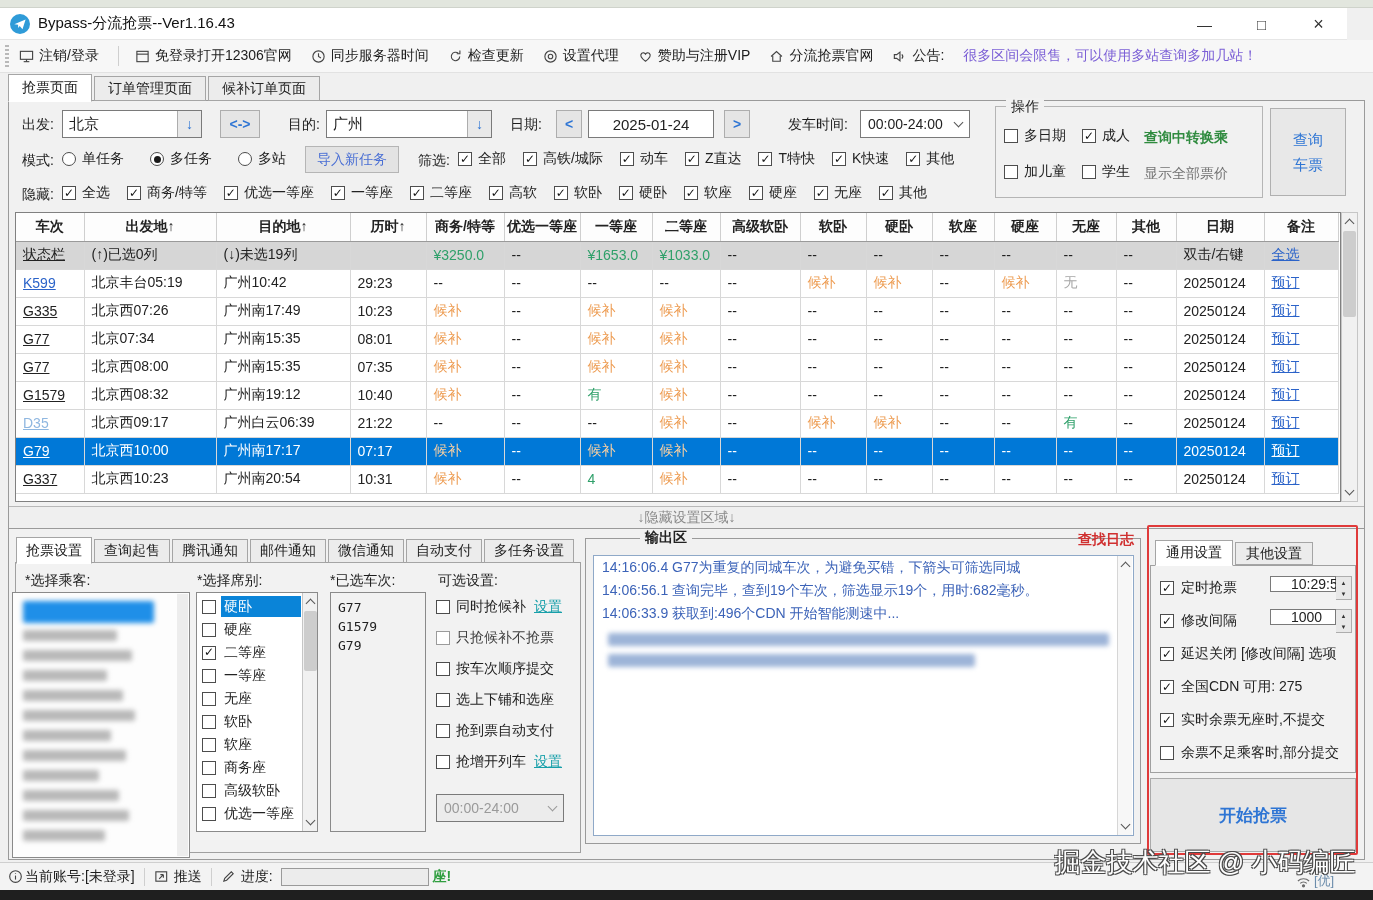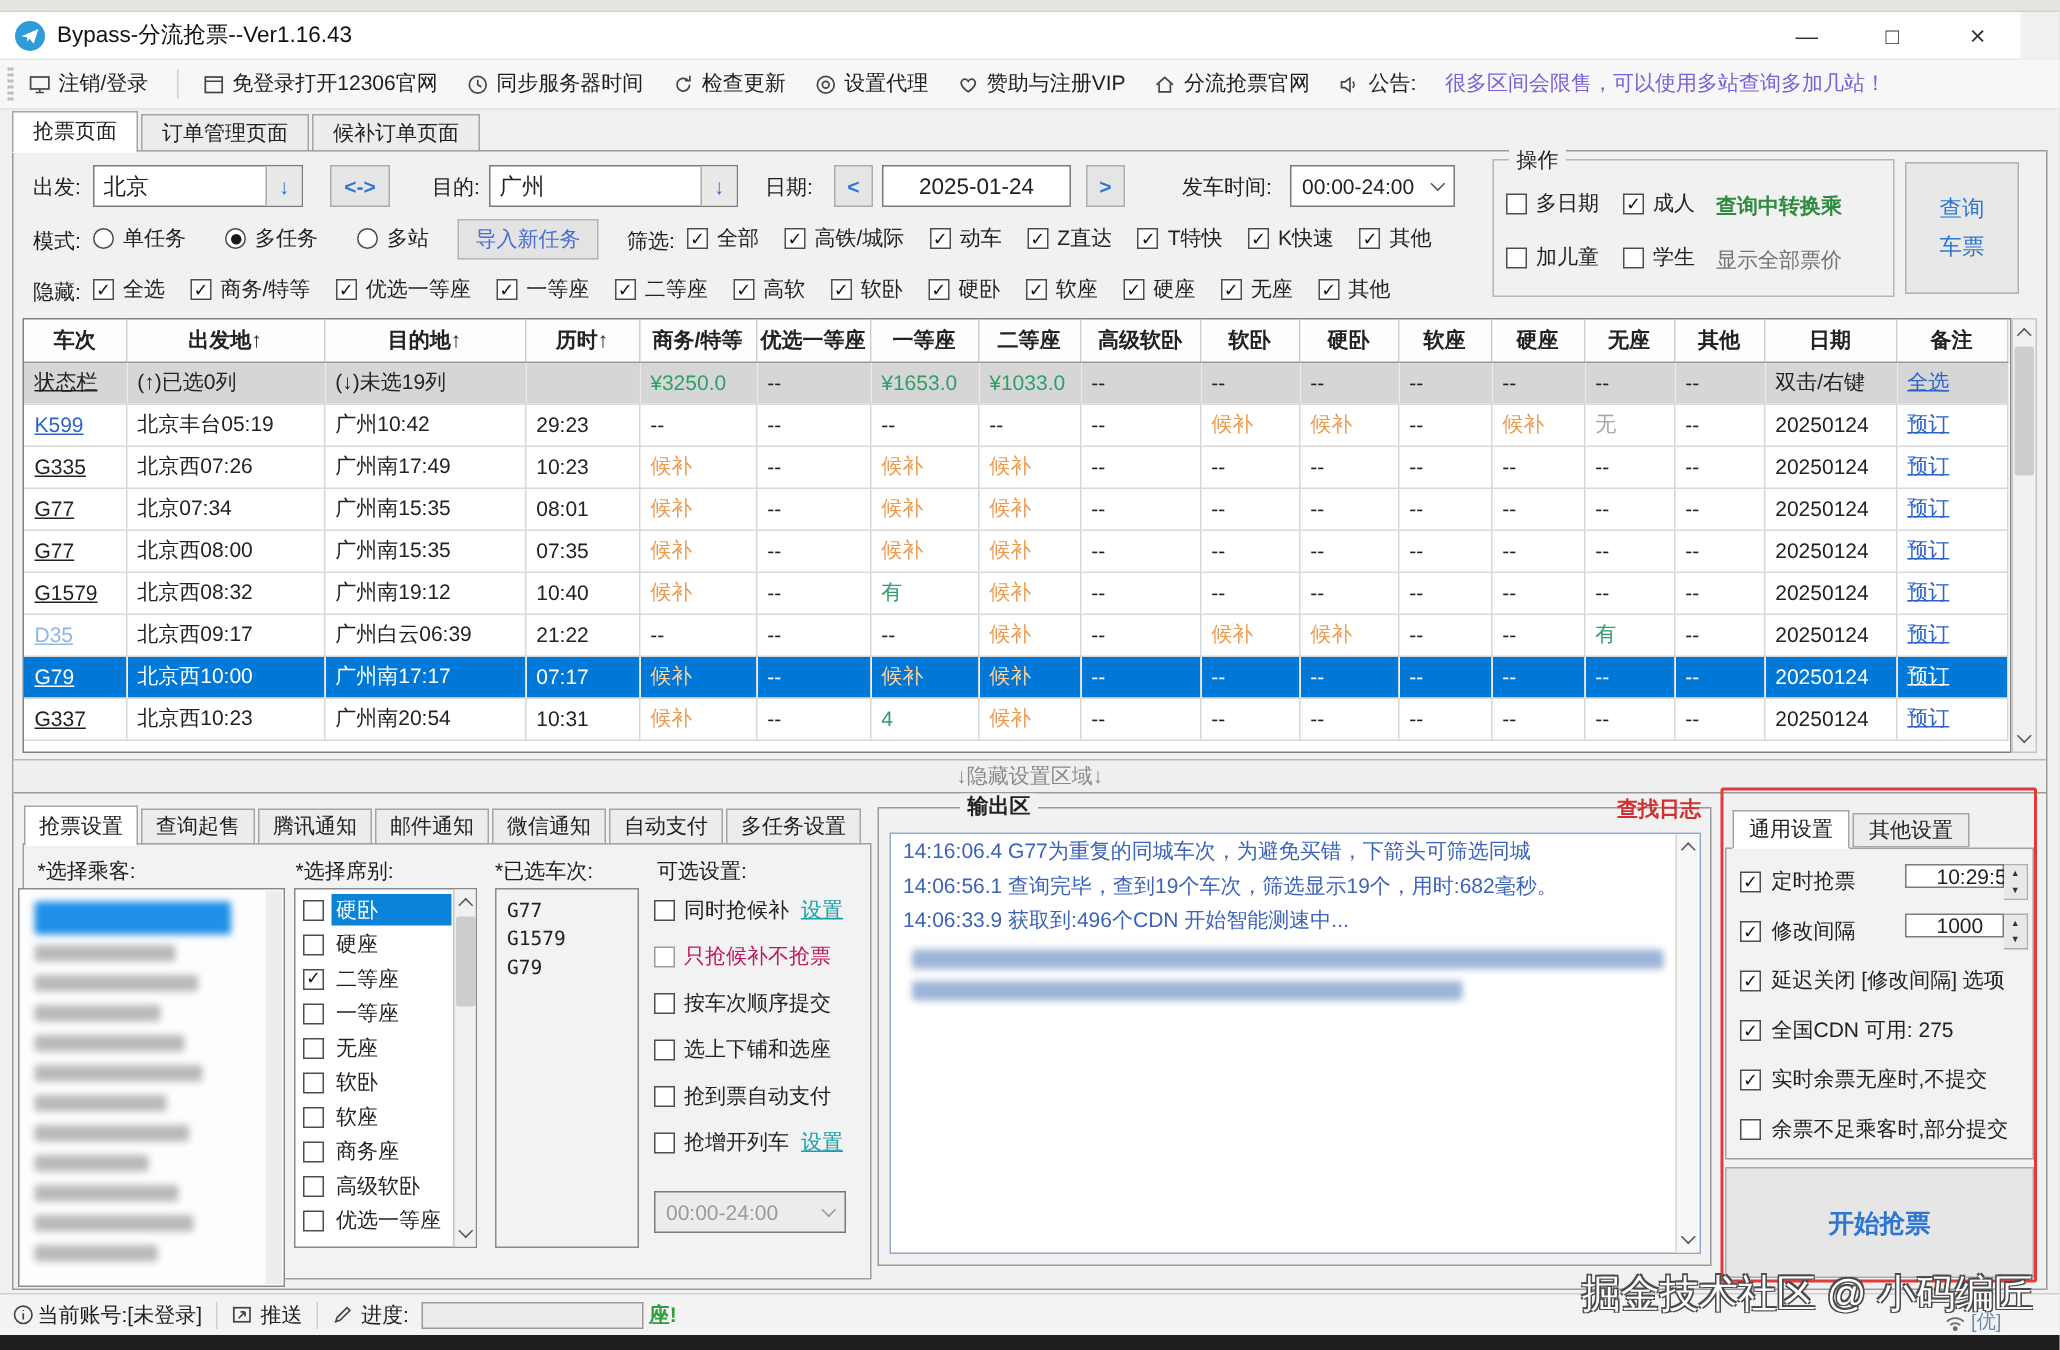--- a/index.html
+++ b/index.html
@@ -42,21 +42,21 @@
   .chev { width:7px; height:7px; border-right:1.6px solid #555; border-bottom:1.6px solid #555; transform:rotate(45deg); margin-top:-3px; }
   .chev.up { transform:rotate(225deg); margin-top:3px; }
   .combo.disabled { background:#ececec; color:#9a9a9a; }
   .combo.disabled .txt { color:#9a9a9a; }
 
   
   .cb { width:14px; height:14px; min-width:14px; background:#fff; border:1px solid #4d4d4d; display:inline-flex; align-items:center; justify-content:center; font-size:12px; font-weight:bold; color:#111; }
   .cb.checked::after { content:"✓"; margin-top:-1px; }
   .cb-item { display:inline-flex; align-items:center; font-size:14px; white-space:nowrap; }
   .cb-item .cb { margin-right:6px; }
-  .cb-item.disabled { color:#be185d; }
+  .cb-item.disabled { color:#404040; }
   .cb-item.disabled .cb { border-color:#9b9b9b; }
   .radio-item { display:inline-flex; align-items:center; font-size:14px; margin-right:26px; }
   .radio { width:14px; height:14px; border:1px solid #4d4d4d; border-radius:50%; margin-right:6px; background:#fff; display:inline-flex; align-items:center; justify-content:center; }
   .radio.sel::after { content:""; width:7px; height:7px; border-radius:50%; background:#1a1a1a; }
 
   .groupbox { position:absolute; border:1px solid #b5b5b5; z-index:3; }
   .groupbox .legend { position:absolute; top:-9px; left:10px; background:#f1f1f1; padding:0 5px; font-size:14px; }
 
   .glink { font-size:14px; white-space:nowrap; }
   .link-green { color:#2f8b3f; font-weight:bold; }

